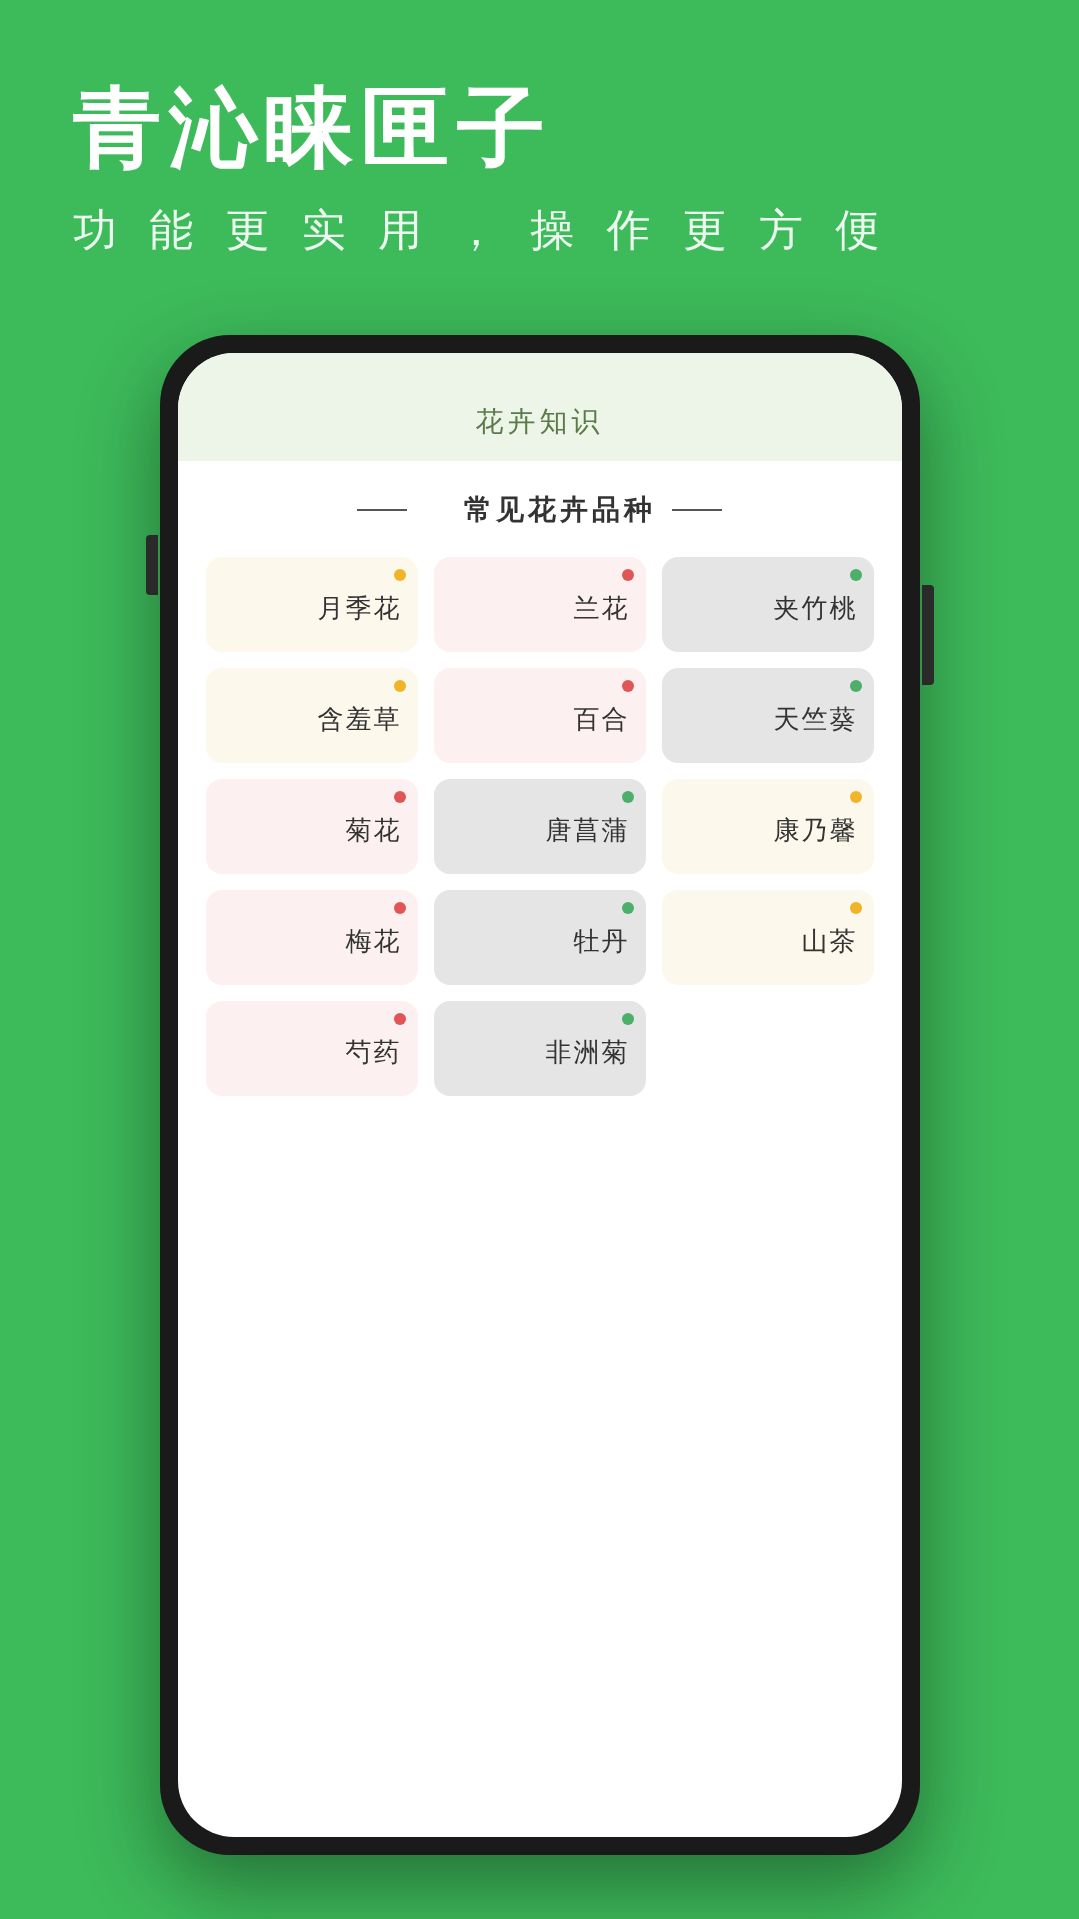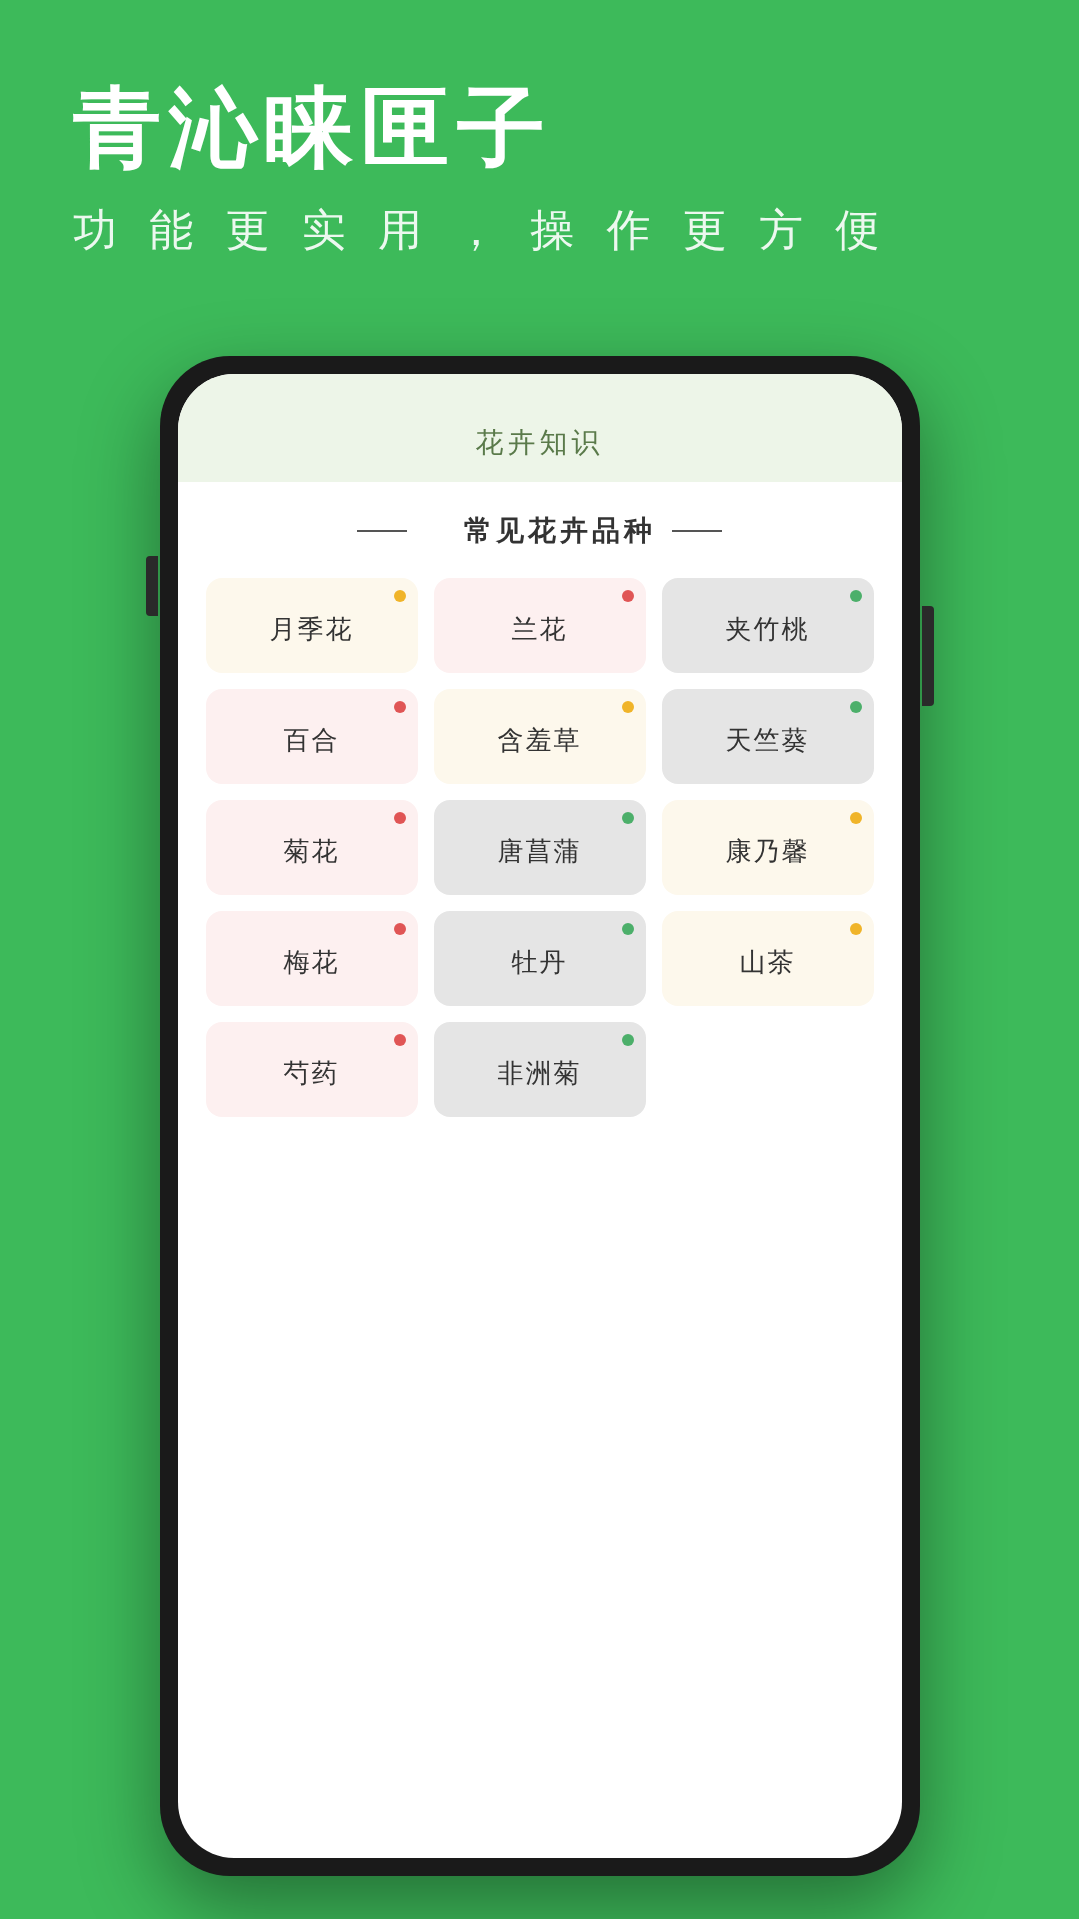--- a/index.html
+++ b/index.html
@@ -30,21 +30,21 @@
 
     .sub-title {
       font-size: 44px;
       color: rgba(255,255,255,0.9);
       letter-spacing: 10px;
       font-weight: 400;
     }
 
     .phone-wrapper {
       position: absolute;
-      top: 356px;
+      top: 335px;
       left: 50%;
       transform: translateX(-50%);
       width: 760px;
       height: 1520px;
     }
 
     .phone-frame {
       width: 100%;
       height: 100%;
       background: #1a1a1a;
@@ -130,21 +130,21 @@
       display: grid;
       grid-template-columns: repeat(3, 1fr);
       gap: 16px;
     }
 
     .flower-card {
       border-radius: 16px;
       padding: 28px 16px 20px 16px;
       display: flex;
       align-items: center;
-      justify-content: center;
+      justify-content: flex-end;
       position: relative;
       min-height: 95px;
     }
 
     .flower-card.yellow {
       background: #fdf8ec;
     }
 
     .flower-card.pink {
       background: #fdf0f0;
@@ -200,27 +200,27 @@
               <span class="flower-name">月季花</span>
             </div>
             <div class="flower-card pink">
               <div class="flower-dot dot-red"></div>
               <span class="flower-name">兰花</span>
             </div>
             <div class="flower-card green-card">
               <div class="flower-dot dot-green"></div>
               <span class="flower-name">夹竹桃</span>
             </div>
+            <div class="flower-card yellow">
+              <div class="flower-dot dot-yellow"></div>
+              <span class="flower-name">含羞草</span>
+            </div>
             <div class="flower-card pink">
               <div class="flower-dot dot-red"></div>
               <span class="flower-name">百合</span>
-            </div>
-            <div class="flower-card yellow">
-              <div class="flower-dot dot-yellow"></div>
-              <span class="flower-name">含羞草</span>
             </div>
             <div class="flower-card green-card">
               <div class="flower-dot dot-green"></div>
               <span class="flower-name">天竺葵</span>
             </div>
             <div class="flower-card pink">
               <div class="flower-dot dot-red"></div>
               <span class="flower-name">菊花</span>
             </div>
             <div class="flower-card green-card">

